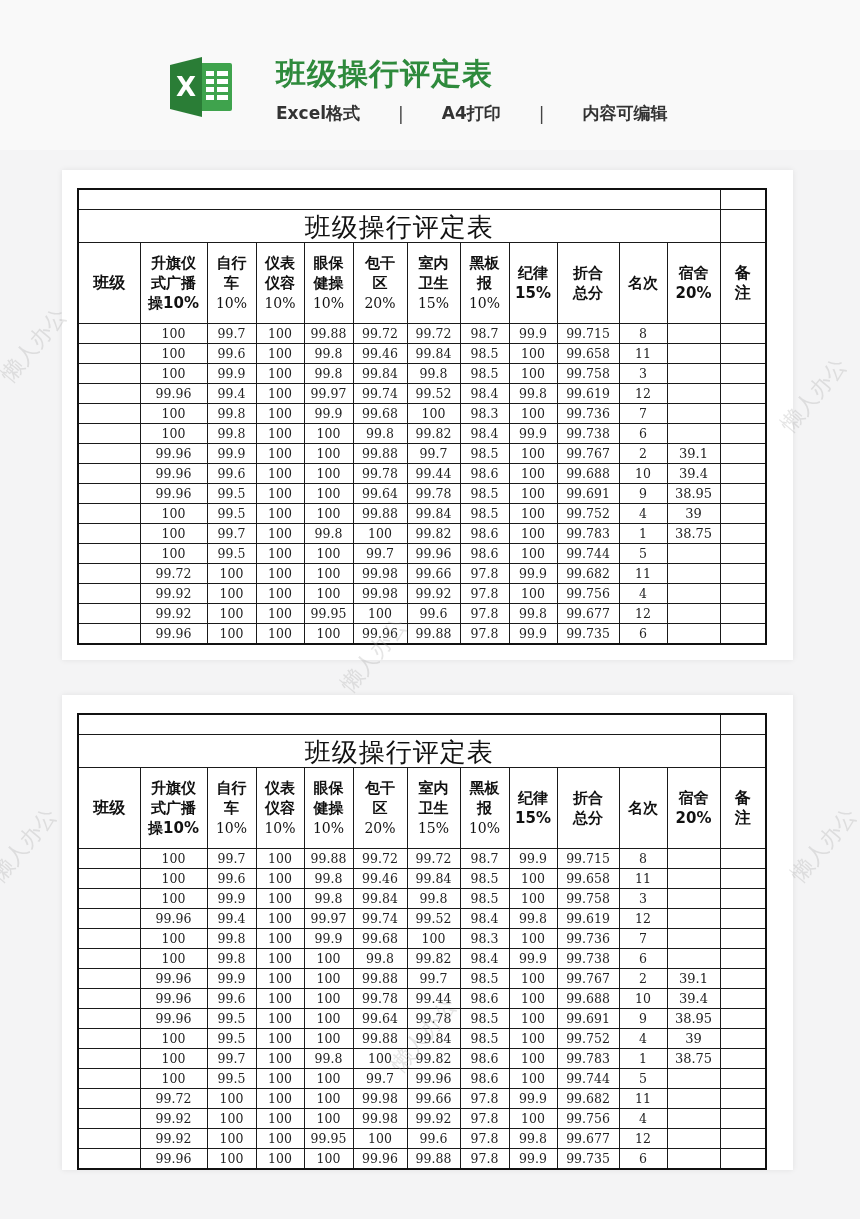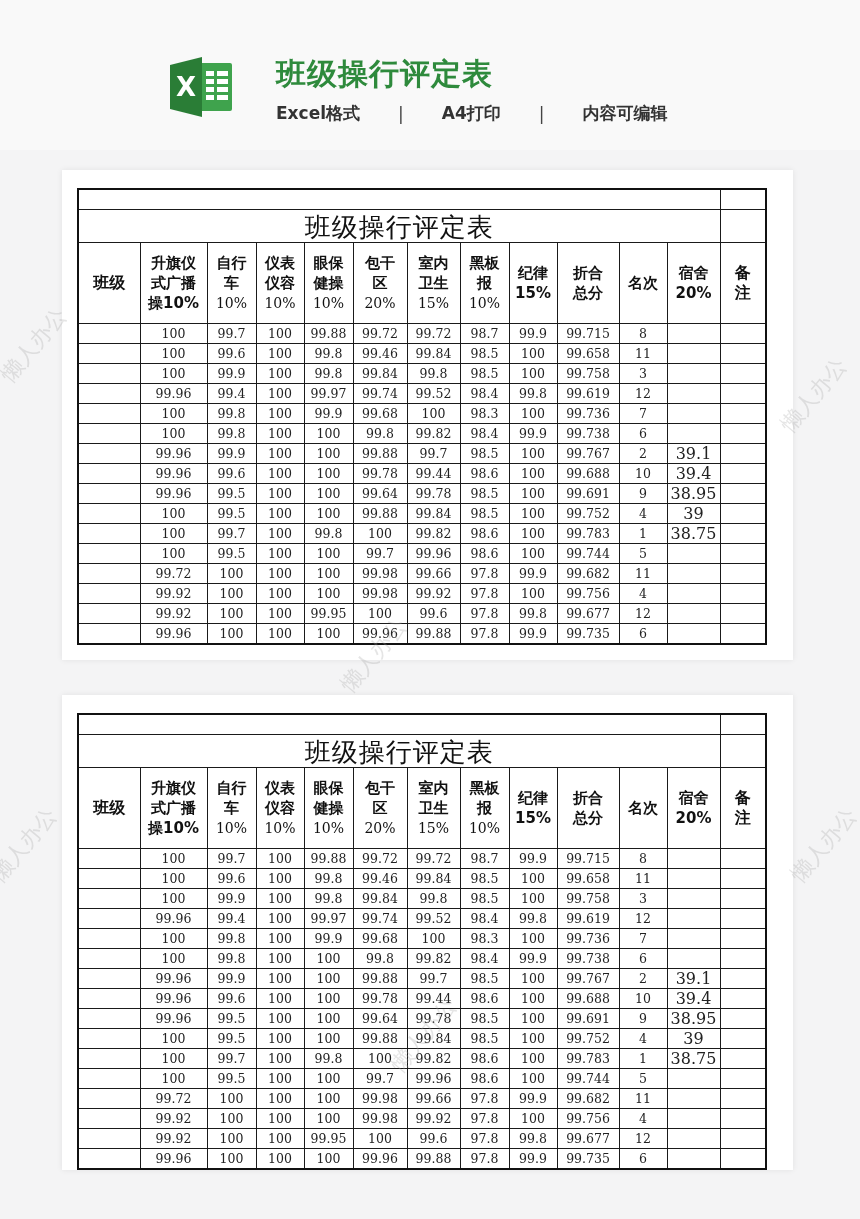--- a/index.html
+++ b/index.html
@@ -34,21 +34,21 @@
   tr.blank-row td { height: 19px; }
   tr.title-row td { height: 32px; }
   tr.title-row td.title-cell {
     font-family: "DejaVu Sans", sans-serif; font-size: 26px; font-weight: normal; color: #111;
     vertical-align: bottom; line-height: 30px; letter-spacing: 1px;
   }
   tr.header-row td { height: 80px; font-family: "DejaVu Sans", sans-serif; font-weight: bold; font-size: 15px; line-height: 20px; color: #111; white-space: normal; }
   tr.header-row td .pct-serif { font-family: "DejaVu Serif", serif; font-weight: normal; font-size: 14px; }
   tr.header-row td.hdr-big { font-size: 16px; }
   tr.data-row td { height: 19px; font-size: 12.5px; line-height: 19px; }
-  tr.data-row td.dorm { font-size: 16px; text-align: center; }
+  tr.data-row td.dorm { font-size: 13px; text-align: center; }
 
   .watermark {
     position: absolute; font-size: 22px; color: rgba(160,160,160,0.28); transform: rotate(-50deg);
     font-family: "DejaVu Sans", sans-serif; pointer-events: none; white-space: nowrap;
   }
 </style>
 </head>
 <body>
 
 <div class="top-banner">

